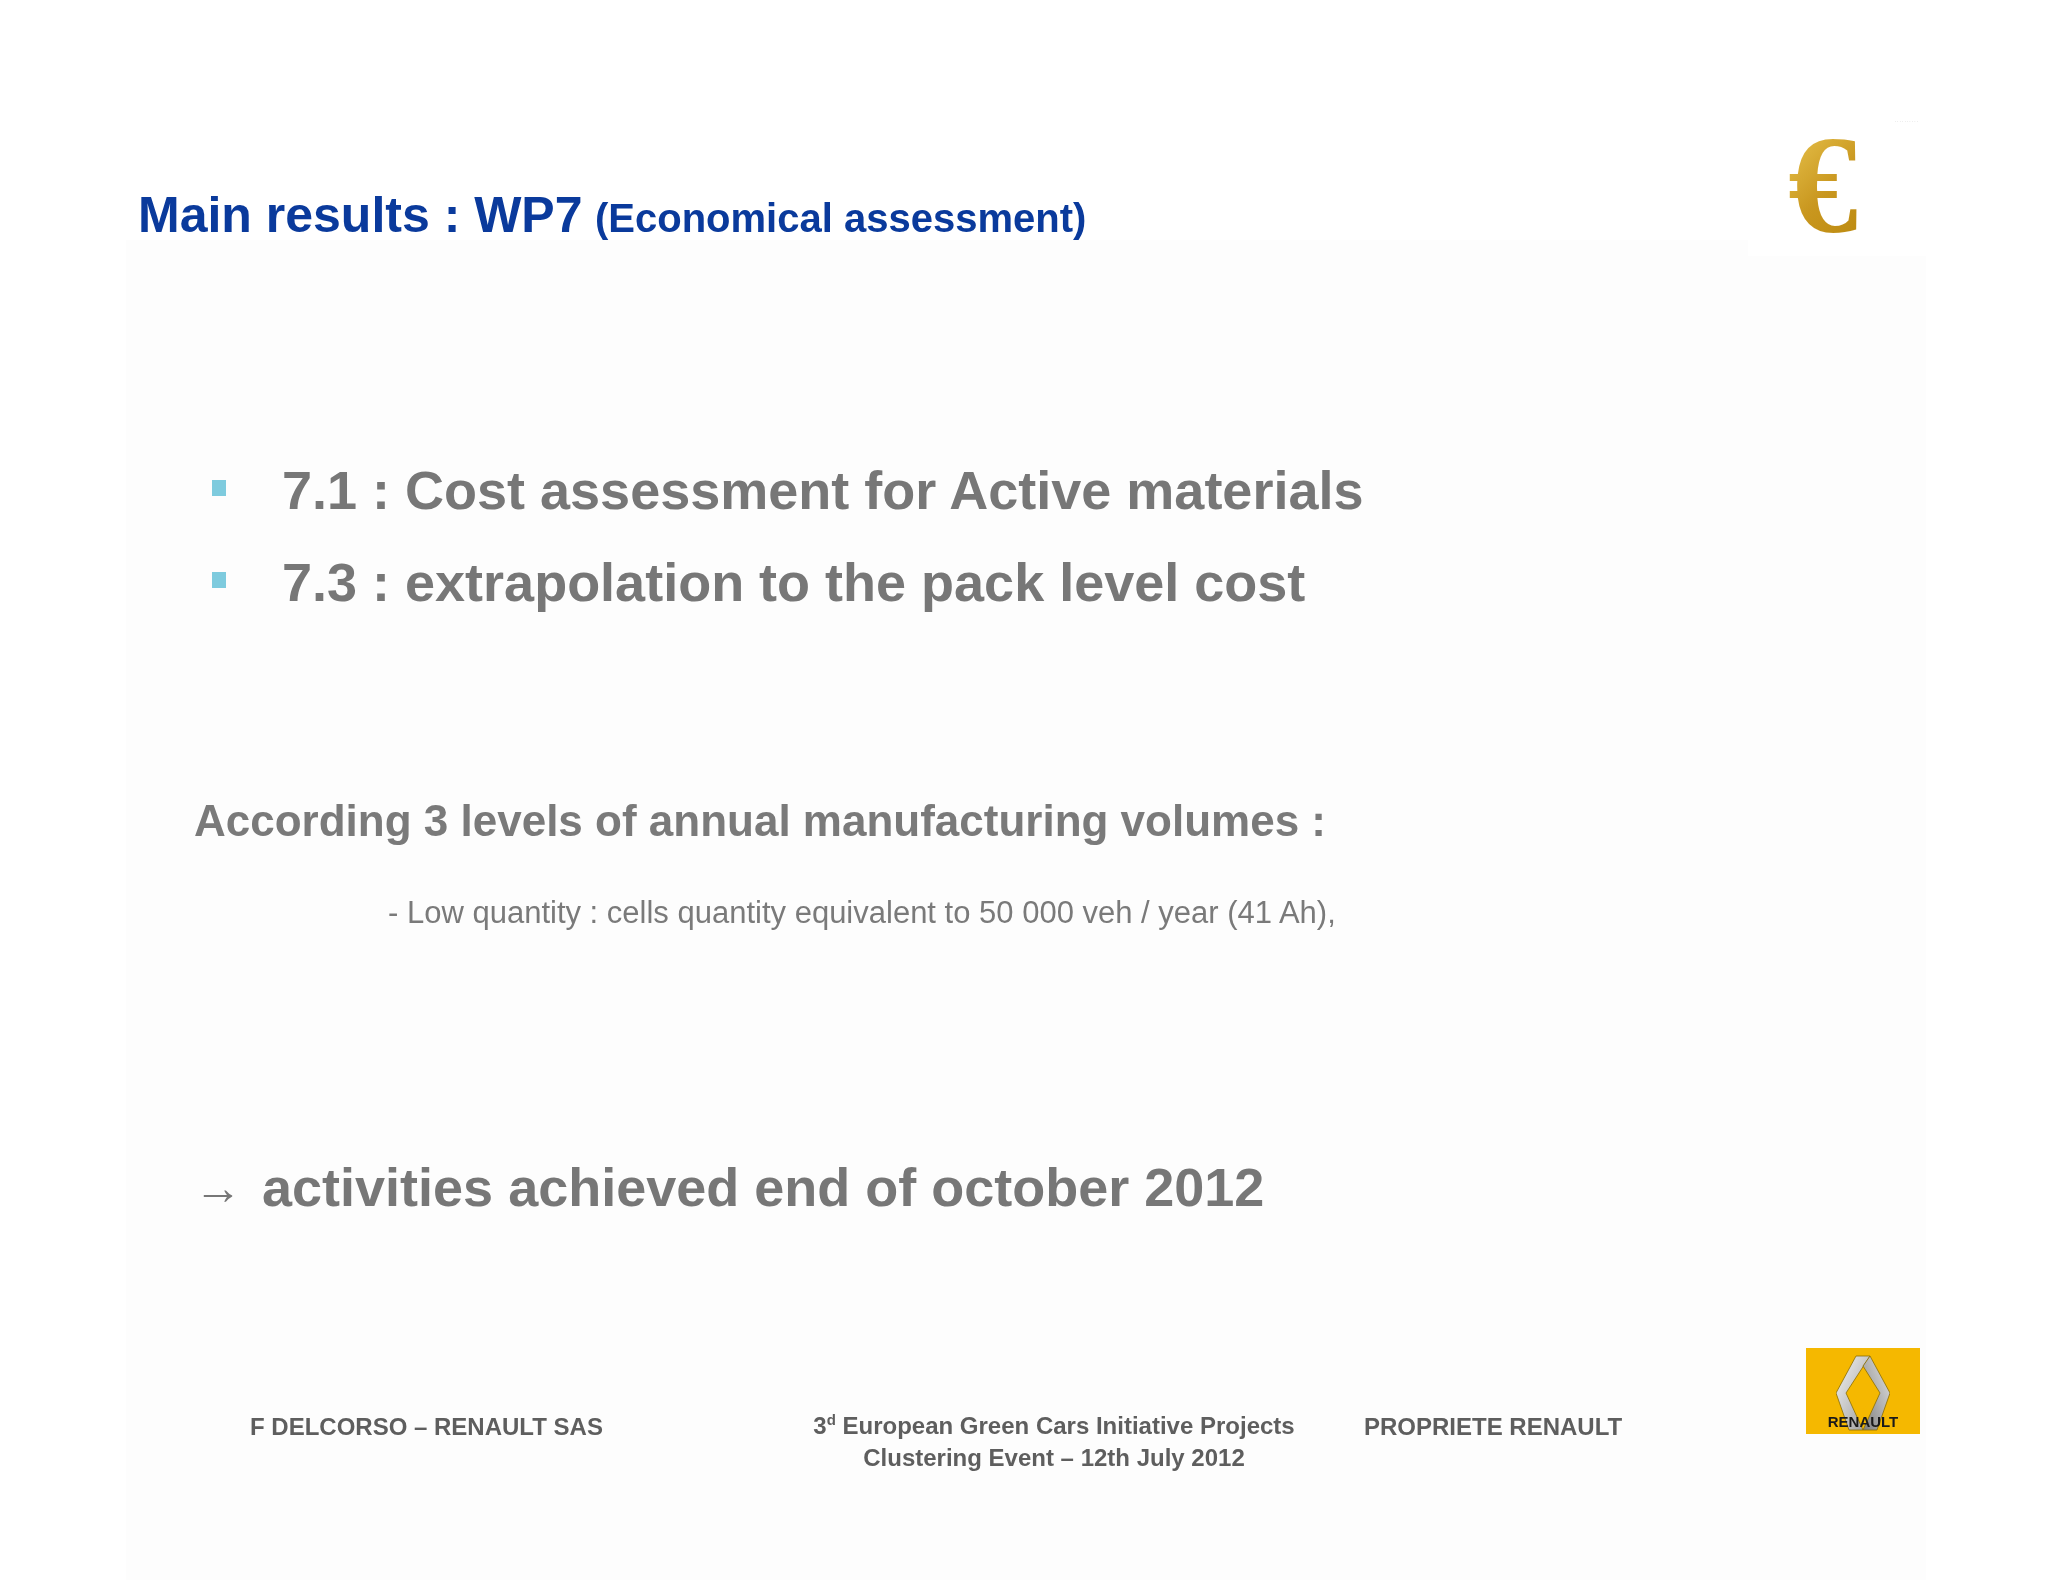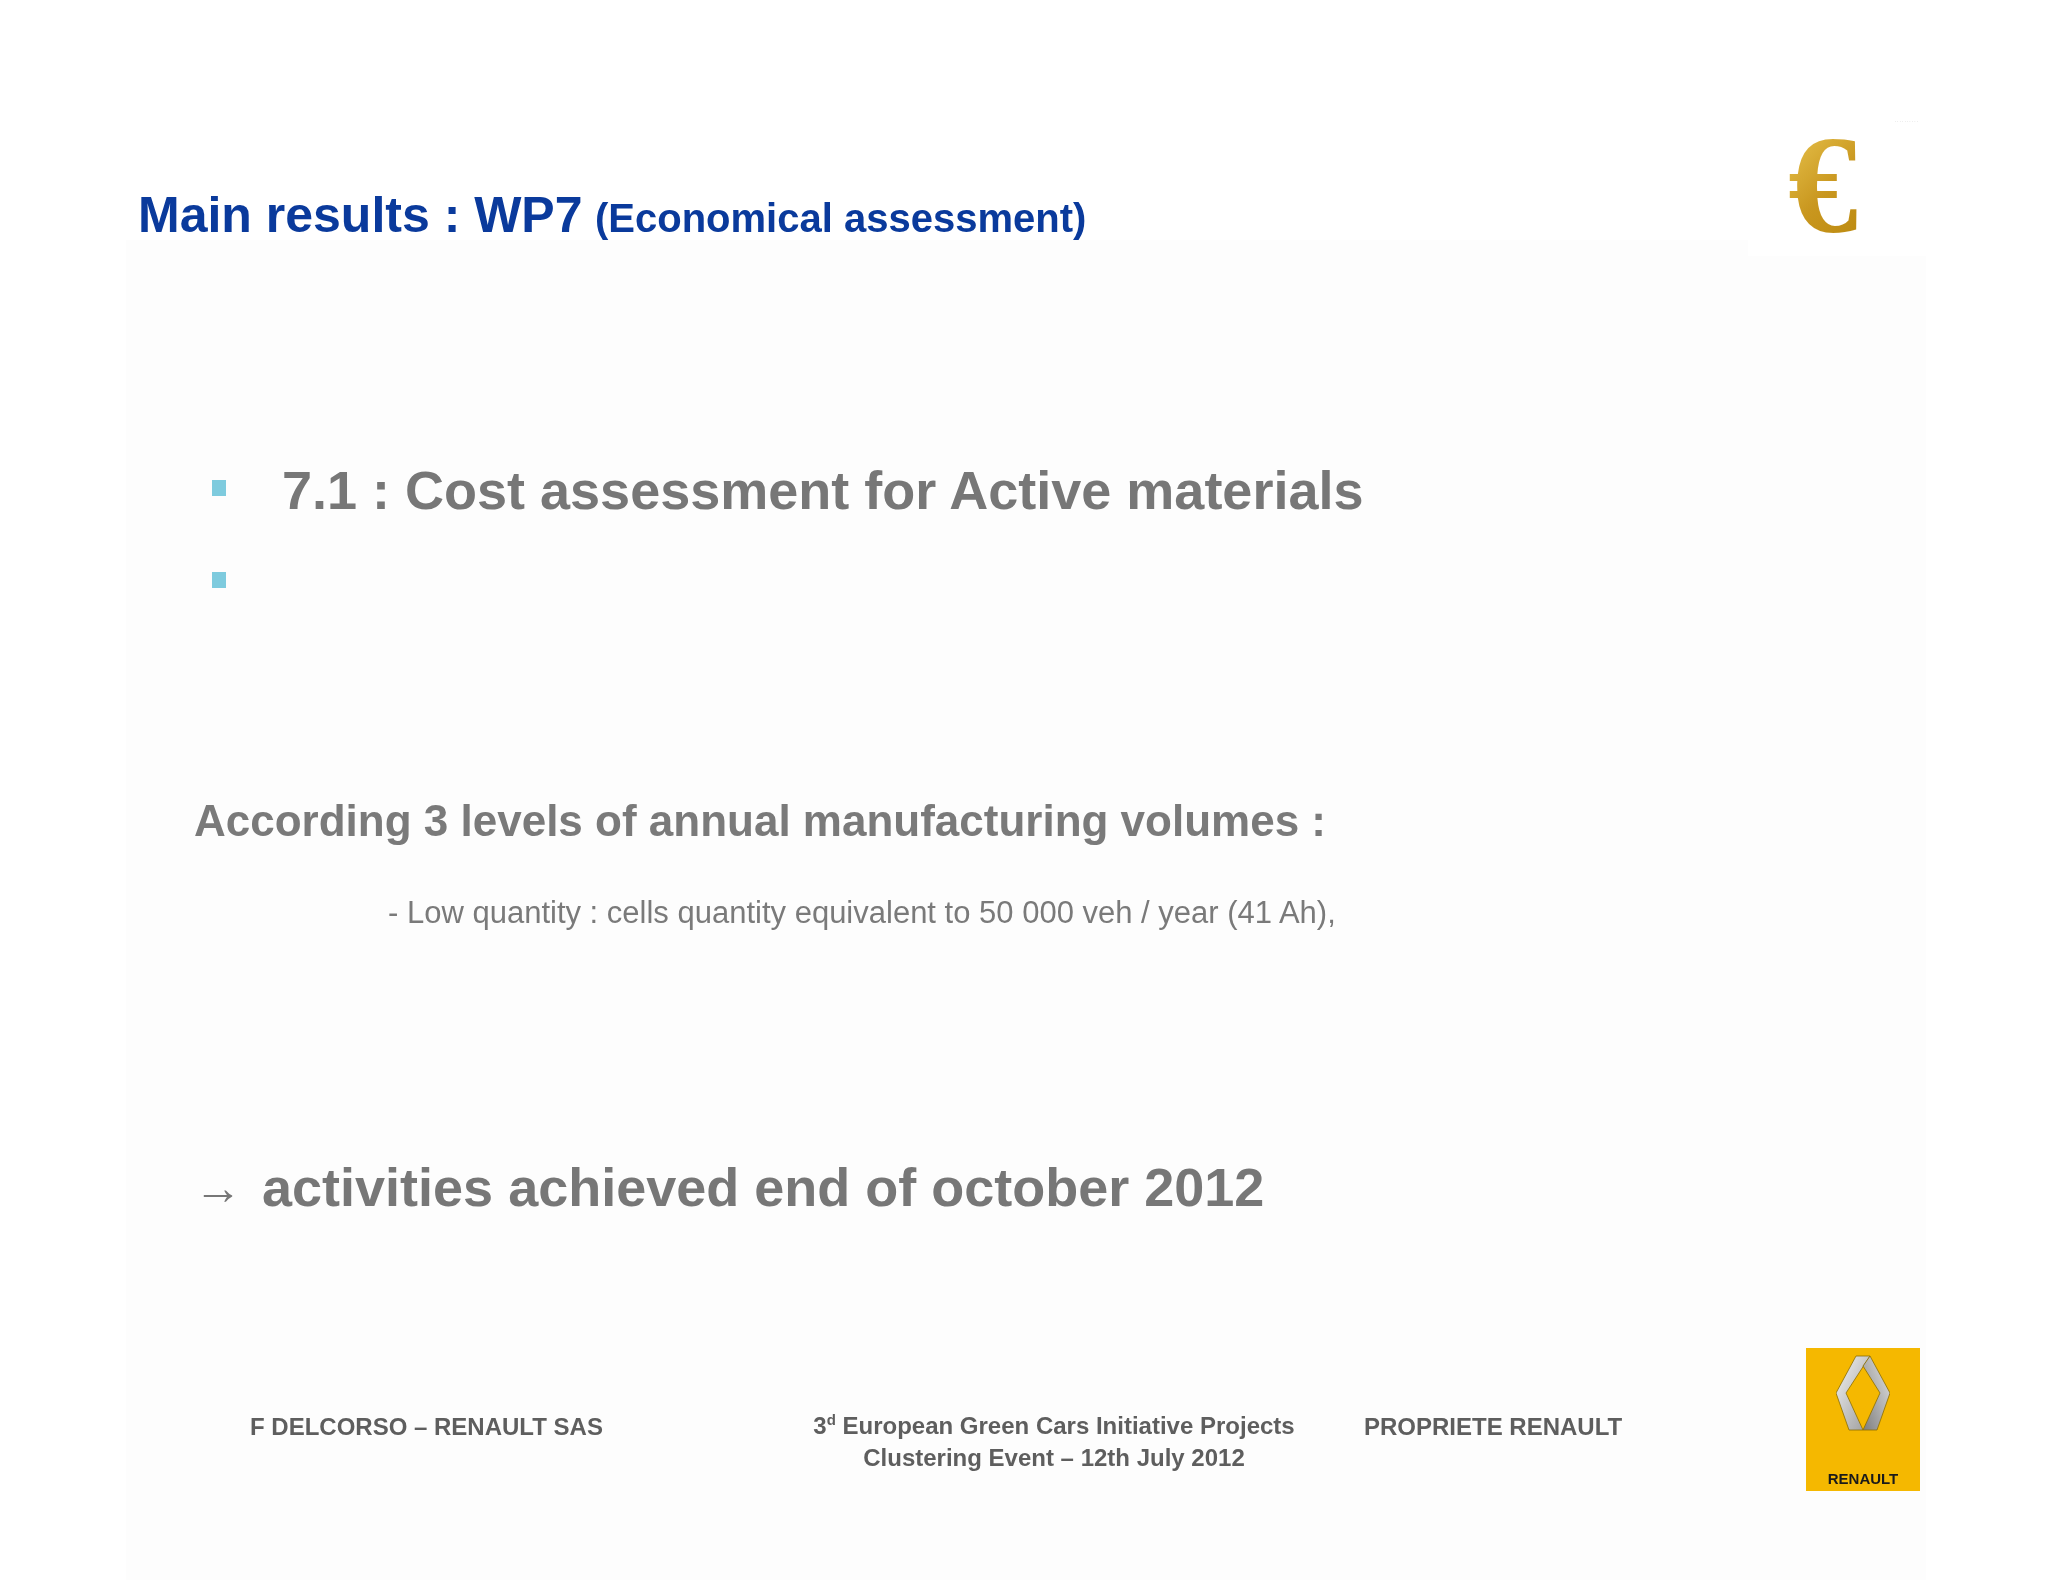--- a/index.html
+++ b/index.html
@@ -168,21 +168,21 @@
       font-size: 24px;
       font-weight: bold;
       color: #5e5e5e;
       white-space: nowrap;
     }
     .renault-logo {
       position: absolute;
       left: 1806px;
       top: 1348px;
       width: 114px;
-      height: 143px;
+      height: 86px;
       background: #f5b800;
     }
     .renault-logo svg {
       position: absolute;
       left: 30px;
       top: 6px;
     }
     .renault-logo .wordmark {
       position: absolute;
       left: 0;
@@ -210,20 +210,21 @@
   <div class="tiny-text">· · · · · · · · · ·</div>
 </div>
 
 <ul class="bullets">
   <li>
     <span class="marker"></span>
     <span class="text">7.1 : Cost assessment for Active materials</span>
   </li>
   <li>
     <span class="marker"></span>
+    <span class="text">7.3 : extrapolation to the pack level cost</span>
   </li>
 </ul>
 
 <div class="volumes-heading">According 3 levels of annual manufacturing volumes :</div>
 
 <ul class="volumes-list">
   <li>- Low quantity : cells quantity equivalent to 50 000 veh / year (41 Ah),</li>
 </ul>
 
 <div class="conclusion">

